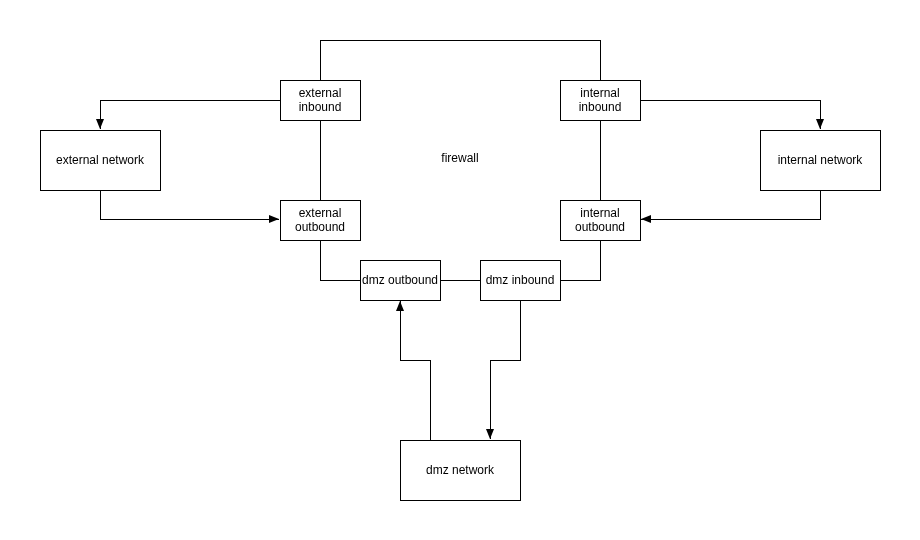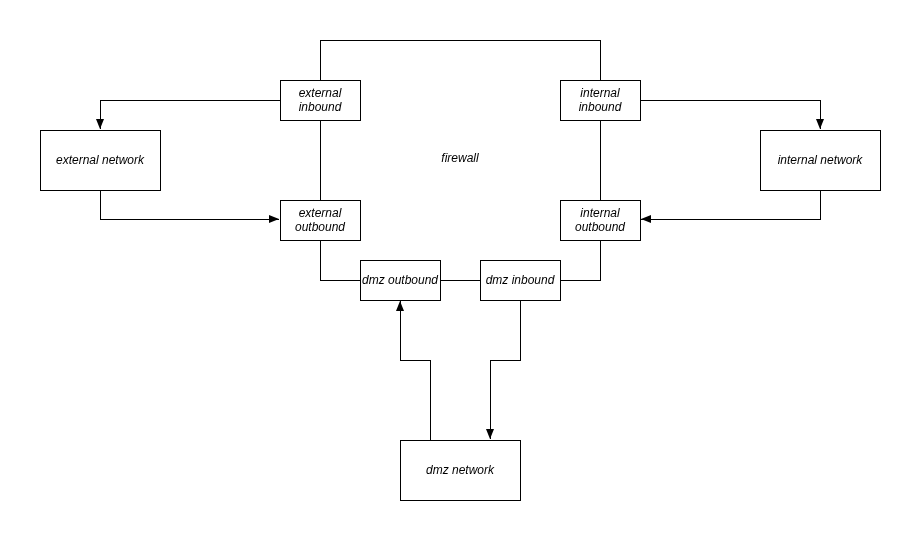--- a/index.html
+++ b/index.html
@@ -5,21 +5,20 @@
   html, body {
     margin: 0;
     padding: 0;
     background: #ffffff;
   }
   .canvas-wrap {
     width: 920px;
     height: 540px;
     background: #ffffff;
     overflow: hidden;
-    font-style: italic;
   }
   svg text, svg tspan {
     font-family: "Liberation Sans", sans-serif;
     font-size: 12px;
     fill: #000000;
   }
   .node-rect {
     fill: #ffffff;
     stroke: #000000;
     stroke-width: 1;

